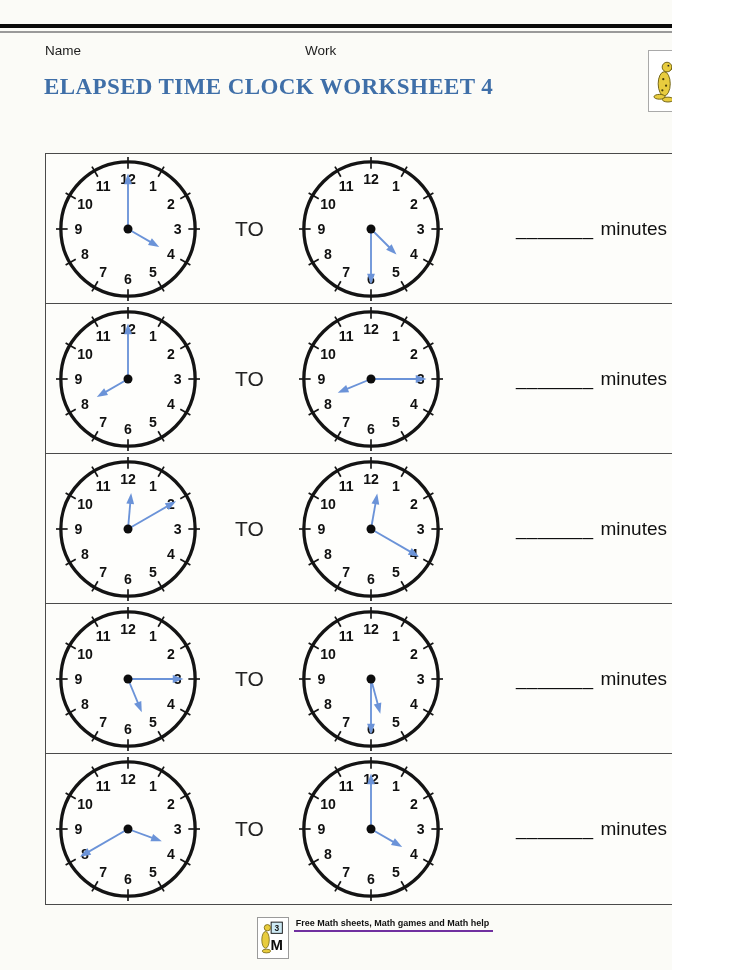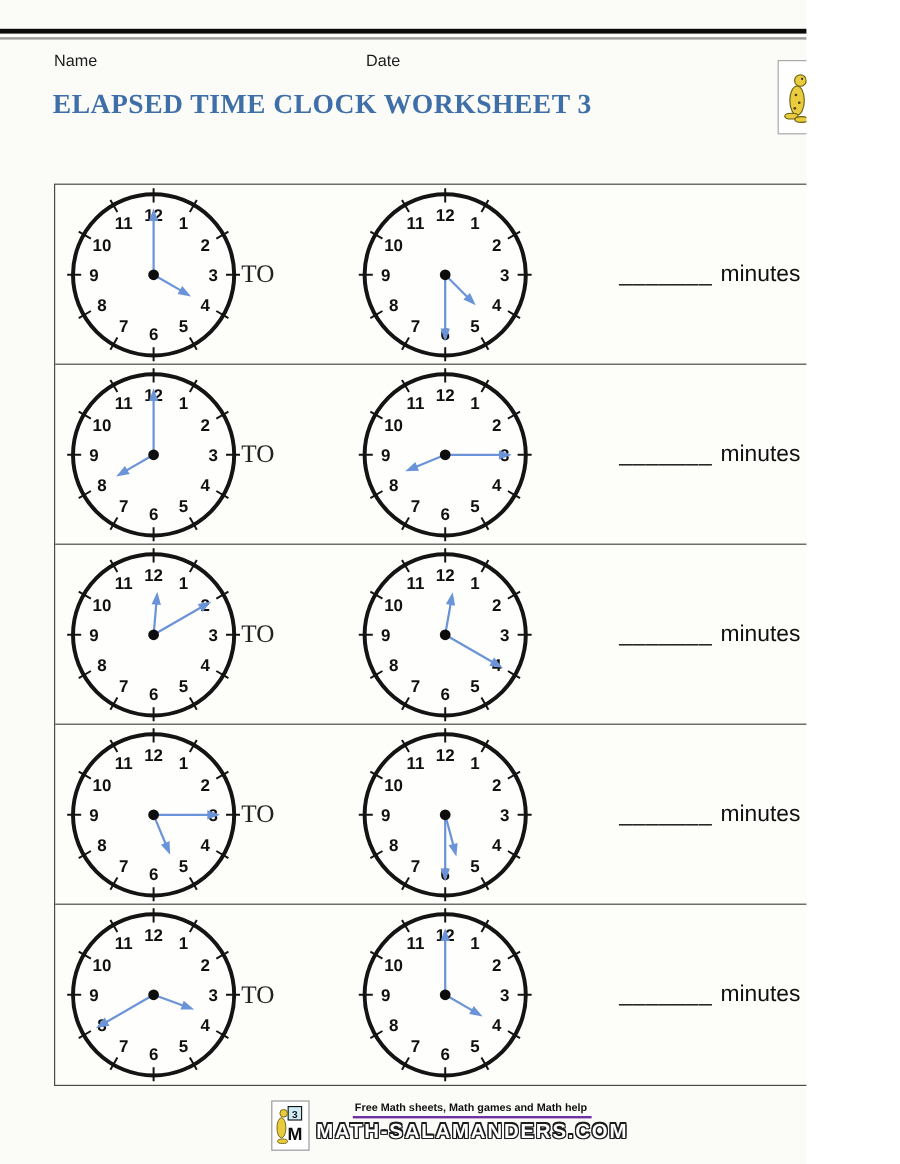--- a/index.html
+++ b/index.html
@@ -11,21 +11,21 @@
   .hlabel.name{left:45px;}
   .hlabel.date{left:305px;}
   .logobox{position:absolute; left:648px; top:50px; width:62px; height:60px; background:#fff; border:1px solid #a9a9a9; display:flex; align-items:center; justify-content:center;}
   .title{position:absolute; left:44px; top:74px; margin:0; font-family:"Liberation Serif", serif; font-size:23px; font-weight:600; letter-spacing:0.4px;}
   .instr{position:absolute; left:44px; top:112px; margin:0; font-size:17.5px; color:#0e0e0e;}
   .wstable{position:absolute; left:45px; top:153px; width:661px; border:1px solid #4a4a4a; background:#fdfdfa;}
   .wsrow{box-sizing:border-box; height:150px; display:flex; align-items:center; border-bottom:1px solid #4a4a4a; padding-left:9px;}
   .wsrow:last-child{border-bottom:none;}
   .clockwrap{width:146px; height:146px; flex:0 0 auto;}
   .clockwrap svg{display:block;}
-  .tocell{flex:0 0 auto; width:97px; text-align:left; font-size:21px; color:#222;font-family:Liberation Serif, serif;}
+  .tocell{flex:0 0 auto; width:97px; text-align:center; font-size:21px; color:#222;}
   .clockwrap.end{flex:0 0 auto;}
   .answer{margin-left:72px; font-size:19px; color:#101010; white-space:nowrap;}
   .answer .blank{letter-spacing:0.5px;}
   .answer .mins{margin-left:7px;}
   svg text{font-family:"Liberation Sans", sans-serif;}
   .clock .num{font-size:14.5px; font-weight:bold; fill:#101010;}
   .footer{position:absolute; left:0; top:917px; width:750px; display:flex; justify-content:center; align-items:flex-start; gap:5px;}
   .flogo{width:30px; height:40px; background:#fff; border:1px solid #9a9a9a; display:flex; align-items:center; justify-content:center;}
   .fcol{display:flex; flex-direction:column; align-items:center;}
   .tagline{font-size:9px; font-weight:bold; color:#101010; padding:1px 4px 2px 2px; border-bottom:2.5px solid #7030a0;}
@@ -35,21 +35,21 @@
 </style>
 </head>
 <body>
 
 <div class="page">
 
   <div class="rule-black"></div>
   <div class="rule-gray"></div>
 
   <span class="hlabel name">Name</span>
-  <span class="hlabel date">Date</span>
+  <span class="hlabel date">Work</span>
 
   <div class="logobox">
     <svg viewBox="0 0 60 56" width="56" height="52">
       <g transform="rotate(-5 38 14)">
         <rect x="27" y="3" width="23" height="23" fill="#cdeaf5" stroke="#111" stroke-width="1.6"></rect>
         <text x="38.5" y="21" font-size="17" font-weight="bold" text-anchor="middle" fill="#101010">3</text>
       </g>
       <line x1="31" y1="26" x2="27" y2="44" stroke="#111" stroke-width="1.6"></line>
       <line x1="46" y1="26" x2="50" y2="44" stroke="#111" stroke-width="1.6"></line>
       <text x="41" y="52" font-size="28" font-weight="900" text-anchor="middle" fill="#0c0c0c">M</text>
@@ -60,21 +60,21 @@
         <ellipse cx="8" cy="45" rx="6" ry="2.6" fill="#e8cc3e" stroke="#6b5d0e" stroke-width="1"></ellipse>
         <ellipse cx="17" cy="48" rx="6" ry="2.6" fill="#e8cc3e" stroke="#6b5d0e" stroke-width="1"></ellipse>
         <circle cx="12" cy="26" r="1.2" fill="#4a3f08"></circle>
         <circle cx="15" cy="33" r="1.2" fill="#4a3f08"></circle>
         <circle cx="11" cy="38" r="1.2" fill="#4a3f08"></circle>
         <circle cx="17.5" cy="11.5" r="1" fill="#222"></circle>
       </g>
     </svg>
   </div>
 
-  <h1 class="title" style="color: rgb(63, 111, 168);">ELAPSED TIME CLOCK WORKSHEET 3</h1>
+  <h1 class="title" style="color: rgb(63, 111, 168);">ELAPSED TIME CLOCK WORKSHEET 4</h1>
 
   <div class="wstable" id="rows">
     <div class="wsrow">
       <div class="clockwrap start">
           <svg viewBox="0 0 150 150" width="146" height="146" class="clock">
             <circle cx="75" cy="75" r="69" fill="#fefefc" stroke="#141414" stroke-width="3.4"></circle>
             <line x1="75" y1="13" x2="75" y2="1" stroke="#141414" stroke-width="1.7"></line>
             <line x1="106" y1="21.306424965364798" x2="112" y2="10.914120119951534" stroke="#141414" stroke-width="1.7"></line>
             <line x1="128.6935750346352" y1="43.99999999999999" x2="139.08587988004845" y2="37.99999999999999" stroke="#141414" stroke-width="1.7"></line>
             <line x1="137" y1="75" x2="149" y2="75" stroke="#141414" stroke-width="1.7"></line>
@@ -442,17 +442,16 @@
         <rect x="13" y="3" width="12" height="12" fill="#cdeaf5" stroke="#111" stroke-width="1"></rect>
         <text x="19" y="13" font-size="9" font-weight="bold" text-anchor="middle" fill="#101010">3</text>
         <text x="19" y="33" font-size="16" font-weight="900" text-anchor="middle" fill="#0c0c0c">M</text>
         <ellipse cx="7" cy="22" rx="4" ry="9" fill="#e8cc3e" stroke="#6b5d0e" stroke-width="0.8"></ellipse>
         <circle cx="9" cy="9" r="3.4" fill="#e8cc3e" stroke="#6b5d0e" stroke-width="0.8"></circle>
         <ellipse cx="8" cy="34" rx="4.5" ry="2" fill="#e8cc3e" stroke="#6b5d0e" stroke-width="0.8"></ellipse>
       </svg>
     </div>
     <div class="fcol">
       <div class="tagline" style="border-bottom-color: rgb(112, 48, 160);">Free Math sheets, Math games and Math help</div>
-      <div class="site">MATH-SALAMANDERS.COM</div>
     </div>
   </div>
 
 </div>
 
 </body></html>

